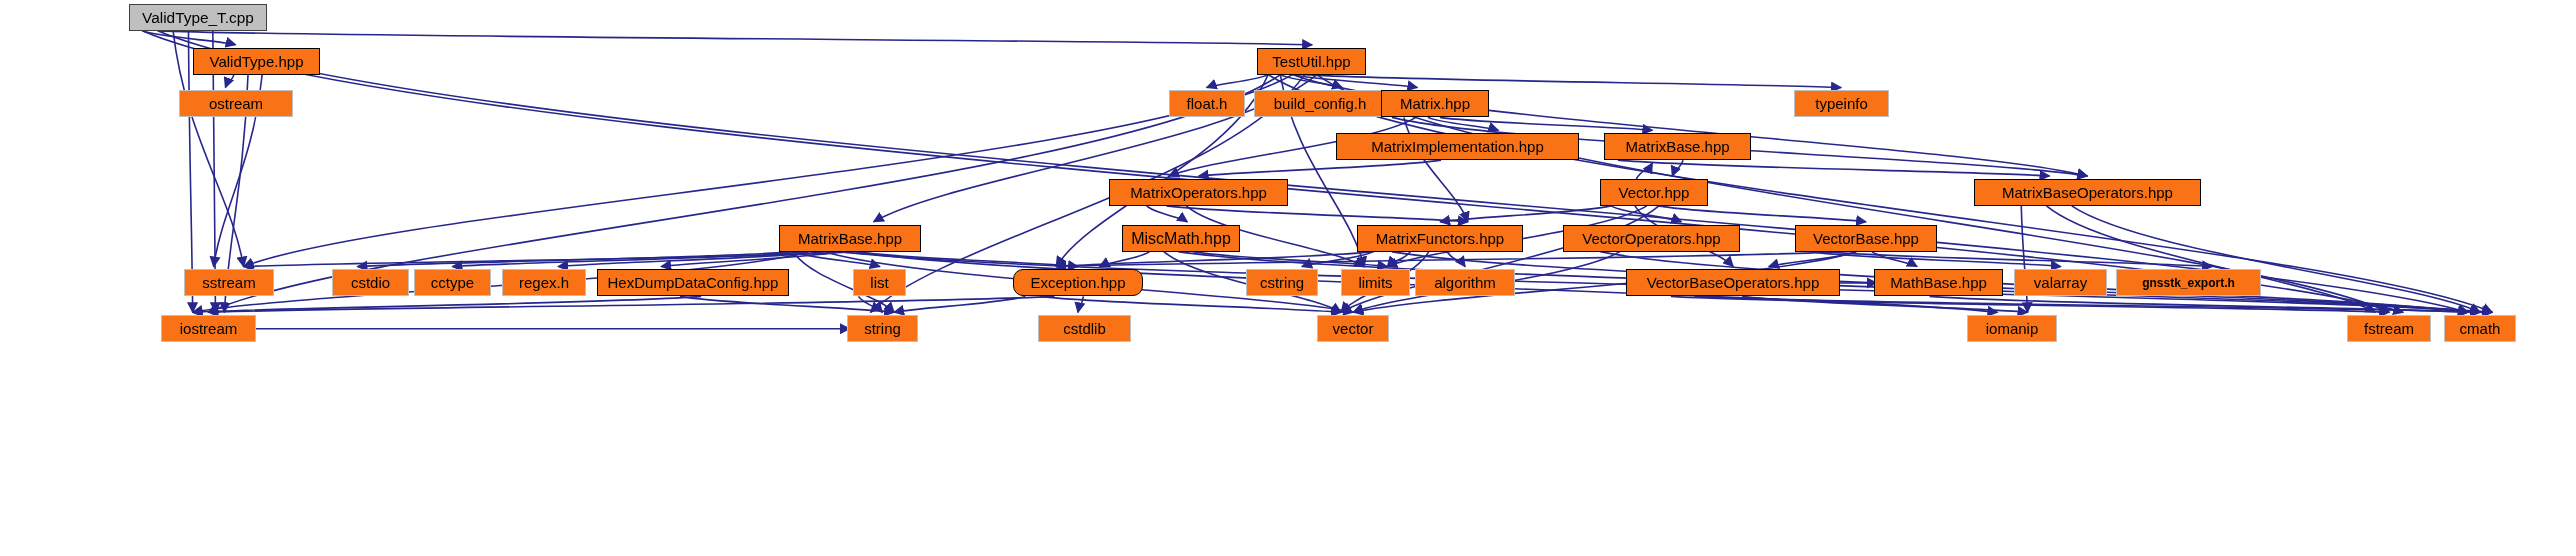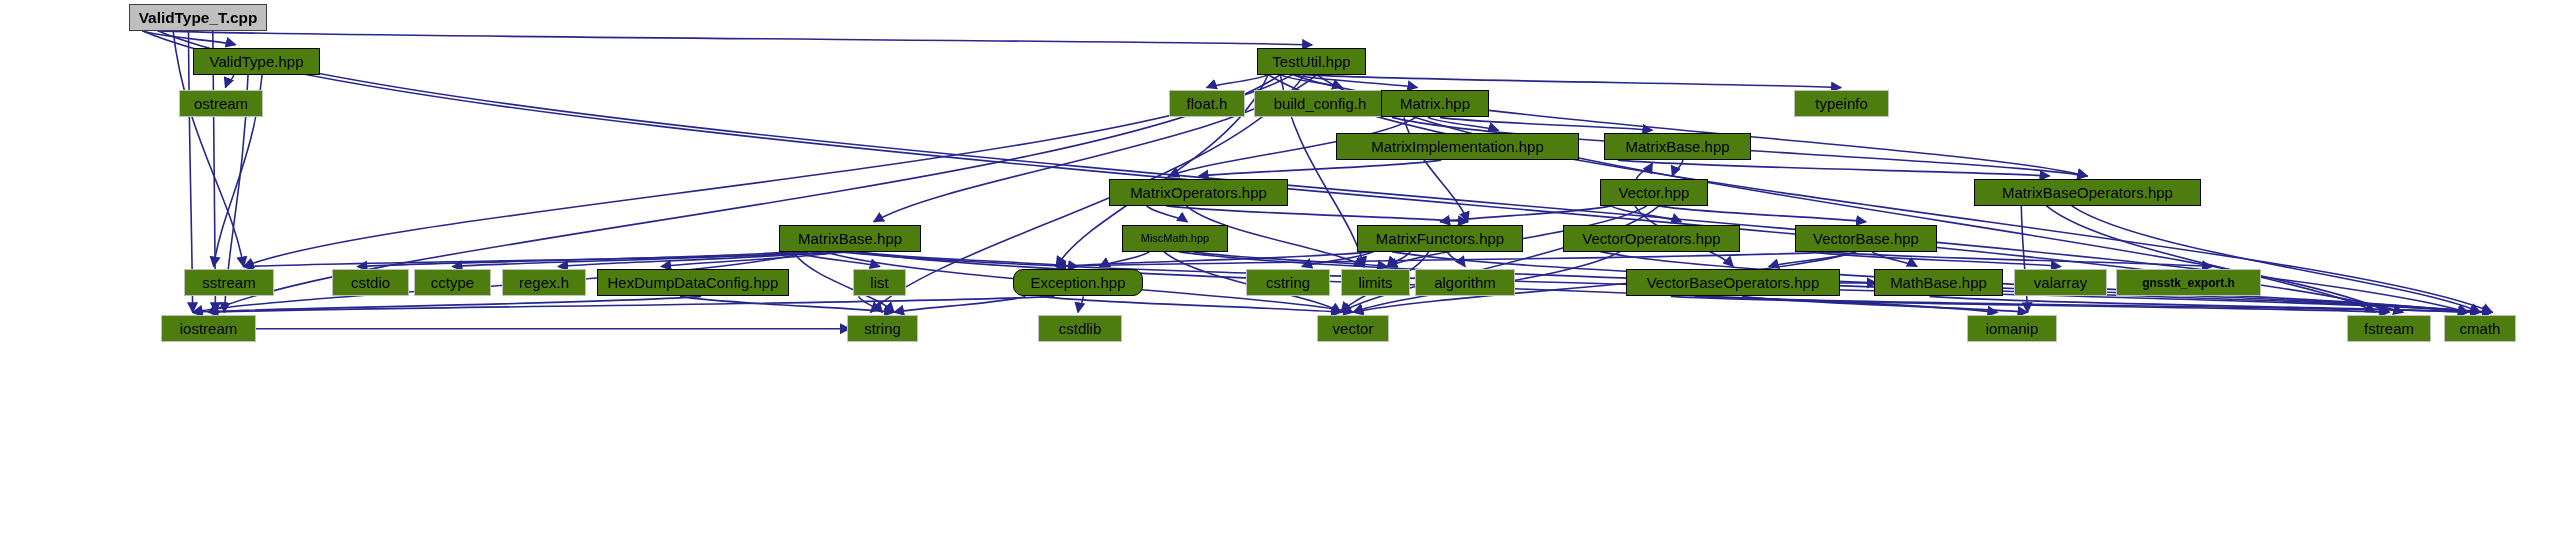--- a/index.html
+++ b/index.html
@@ -13,31 +13,31 @@
     overflow:hidden;
   }
   #edges{position:absolute;left:0;top:0;width:2576px;height:557px;}
   .node{
     position:absolute;
     box-sizing:border-box;
     display:flex;
     align-items:center;
     justify-content:center;
     height:27px;
-    background:#4d7c0f;
+    background:#f97316;
     color:#000000;
     font-size:15px;
     line-height:1;
     white-space:nowrap;
     letter-spacing:0px;
     z-index:5;
   }
   .node.sys{  border:1px solid #c0c0c0; }
   .node.loc{  border:1px solid #000000; }
-  .node.root{ border:1px solid #404040; background:#bfbfbf; font-weight:bold; }
+  .node.root{ border:1px solid #404040; background:#bfbfbf; font-weight:normal; }
 </style>
 </head>
 <body>
 
 <div id="canvas">
   <svg id="edges" viewBox="0 0 2592 560" preserveAspectRatio="none">
     <defs>
       <marker id="arrow" viewBox="0 0 10 10" refX="9" refY="5" markerWidth="7" markerHeight="7" orient="auto-start-reverse">
         <path d="M 0 0 L 10 5 L 0 10 z" fill="#26268c"></path>
       </marker>
@@ -128,52 +128,52 @@
         <path d="M 1060.9704 298 C 936.3287519999999 305.2, 334.431648 309.2, 209.79000000000002 314" fill="none" stroke="#26268c" stroke-width="1.6" marker-end="url(#arrow)"></path>
         <path d="M 684.1296000000001 298 C 721.84392 305.2, 861.92568 309.2, 899.64 314" fill="none" stroke="#26268c" stroke-width="1.6" marker-end="url(#arrow)"></path>
         <path d="M 705.5496000000002 298 C 621.6468480000002 305.2, 277.76275200000003 309.2, 193.86 314" fill="none" stroke="#26268c" stroke-width="1.6" marker-end="url(#arrow)"></path>
         <path d="M 863.8272000000001 298 C 868.01544 305.2, 883.57176 309.2, 887.76 314" fill="none" stroke="#26268c" stroke-width="1.6" marker-end="url(#arrow)"></path>
         <path d="M 254.58000000000004 330.5 C 349.14480000000003 330.5, 760.5552 330.5, 855.12 330.5" fill="none" stroke="#26268c" stroke-width="1.6" marker-end="url(#arrow)"></path>
       </g>
   </svg>
   <div id="nodes">
       <div class="node root" style="left: 129px; top: 4px; width: 138px; font-size: 15.4px;">ValidType_T.cpp</div>
       <div class="node loc" style="left: 193px; top: 48px; width: 127px; font-size: 15px;">ValidType.hpp</div>
-      <div class="node sys" style="left: 179px; top: 90px; width: 84px; font-size: 15px;">ostream</div>
+      <div class="node sys" style="left: 179px; top: 90px; width: 114px; font-size: 15px;">ostream</div>
       <div class="node loc" style="left: 1257px; top: 48px; width: 109px; font-size: 15px;">TestUtil.hpp</div>
       <div class="node sys" style="left: 1169px; top: 90px; width: 76px; font-size: 15px;">float.h</div>
       <div class="node sys" style="left: 1254px; top: 90px; width: 132px; font-size: 15px;">build_config.h</div>
       <div class="node loc" style="left: 1381px; top: 90px; width: 108px; font-size: 15px;">Matrix.hpp</div>
       <div class="node sys" style="left: 1794px; top: 90px; width: 95px; font-size: 15px;">typeinfo</div>
       <div class="node loc" style="left: 1336px; top: 133px; width: 243px; font-size: 15px;">MatrixImplementation.hpp</div>
       <div class="node loc" style="left: 1604px; top: 133px; width: 147px; font-size: 15px;">MatrixBase.hpp</div>
       <div class="node loc" style="left: 1109px; top: 179px; width: 179px; font-size: 15px;">MatrixOperators.hpp</div>
       <div class="node loc" style="left: 1600px; top: 179px; width: 108px; font-size: 15px;">Vector.hpp</div>
       <div class="node loc" style="left: 1974px; top: 179px; width: 227px; font-size: 15px;">MatrixBaseOperators.hpp</div>
       <div class="node loc" style="left: 779px; top: 225px; width: 142px; font-size: 15px;">MatrixBase.hpp</div>
-      <div class="node loc" style="left: 1122px; top: 225px; width: 106px; font-size: 11px;">MiscMath.hpp</div>
+      <div class="node loc" style="left: 1122px; top: 225px; width: 118px; font-size: 16px;">MiscMath.hpp</div>
       <div class="node loc" style="left: 1357px; top: 225px; width: 166px; font-size: 15px;">MatrixFunctors.hpp</div>
       <div class="node loc" style="left: 1563px; top: 225px; width: 177px; font-size: 15px;">VectorOperators.hpp</div>
       <div class="node loc" style="left: 1795px; top: 225px; width: 142px; font-size: 15px;">VectorBase.hpp</div>
       <div class="node sys" style="left: 184px; top: 269px; width: 90px; font-size: 15px;">sstream</div>
       <div class="node sys" style="left: 332px; top: 269px; width: 77px; font-size: 15px;">cstdio</div>
       <div class="node sys" style="left: 414px; top: 269px; width: 77px; font-size: 15px;">cctype</div>
       <div class="node sys" style="left: 502px; top: 269px; width: 84px; font-size: 15px;">regex.h</div>
       <div class="node loc" style="left: 597px; top: 269px; width: 192px; font-size: 15px;">HexDumpDataConfig.hpp</div>
       <div class="node sys" style="left: 853px; top: 269px; width: 53px; font-size: 15px;">list</div>
       <div class="node loc" style="left: 1013px; top: 269px; width: 130px; font-size: 15px; border-radius: 10px;">Exception.hpp</div>
-      <div class="node sys" style="left: 1246px; top: 269px; width: 84px; font-size: 15px;">cstring</div>
+      <div class="node sys" style="left: 1246px; top: 269px; width: 72px; font-size: 15px;">cstring</div>
       <div class="node sys" style="left: 1341px; top: 269px; width: 69px; font-size: 15px;">limits</div>
       <div class="node sys" style="left: 1415px; top: 269px; width: 100px; font-size: 15px;">algorithm</div>
       <div class="node loc" style="left: 1626px; top: 269px; width: 214px; font-size: 15px;">VectorBaseOperators.hpp</div>
       <div class="node loc" style="left: 1874px; top: 269px; width: 129px; font-size: 15px;">MathBase.hpp</div>
       <div class="node sys" style="left: 2014px; top: 269px; width: 93px; font-size: 15px;">valarray</div>
       <div class="node sys" style="left: 2116px; top: 269px; width: 145px; font-size: 12px; font-weight: bold;">gnsstk_export.h</div>
       <div class="node sys" style="left: 161px; top: 315px; width: 95px; font-size: 15px;">iostream</div>
       <div class="node sys" style="left: 847px; top: 315px; width: 71px; font-size: 15px;">string</div>
-      <div class="node sys" style="left: 1038px; top: 315px; width: 84px; font-size: 15px;">cstdlib</div>
+      <div class="node sys" style="left: 1038px; top: 315px; width: 93px; font-size: 15px;">cstdlib</div>
       <div class="node sys" style="left: 1317px; top: 315px; width: 72px; font-size: 15px;">vector</div>
       <div class="node sys" style="left: 1967px; top: 315px; width: 90px; font-size: 15px;">iomanip</div>
       <div class="node sys" style="left: 2347px; top: 315px; width: 84px; font-size: 15px;">fstream</div>
       <div class="node sys" style="left: 2444px; top: 315px; width: 72px; font-size: 15px;">cmath</div>
     </div>
 </div>
 
 
 </body></html>

